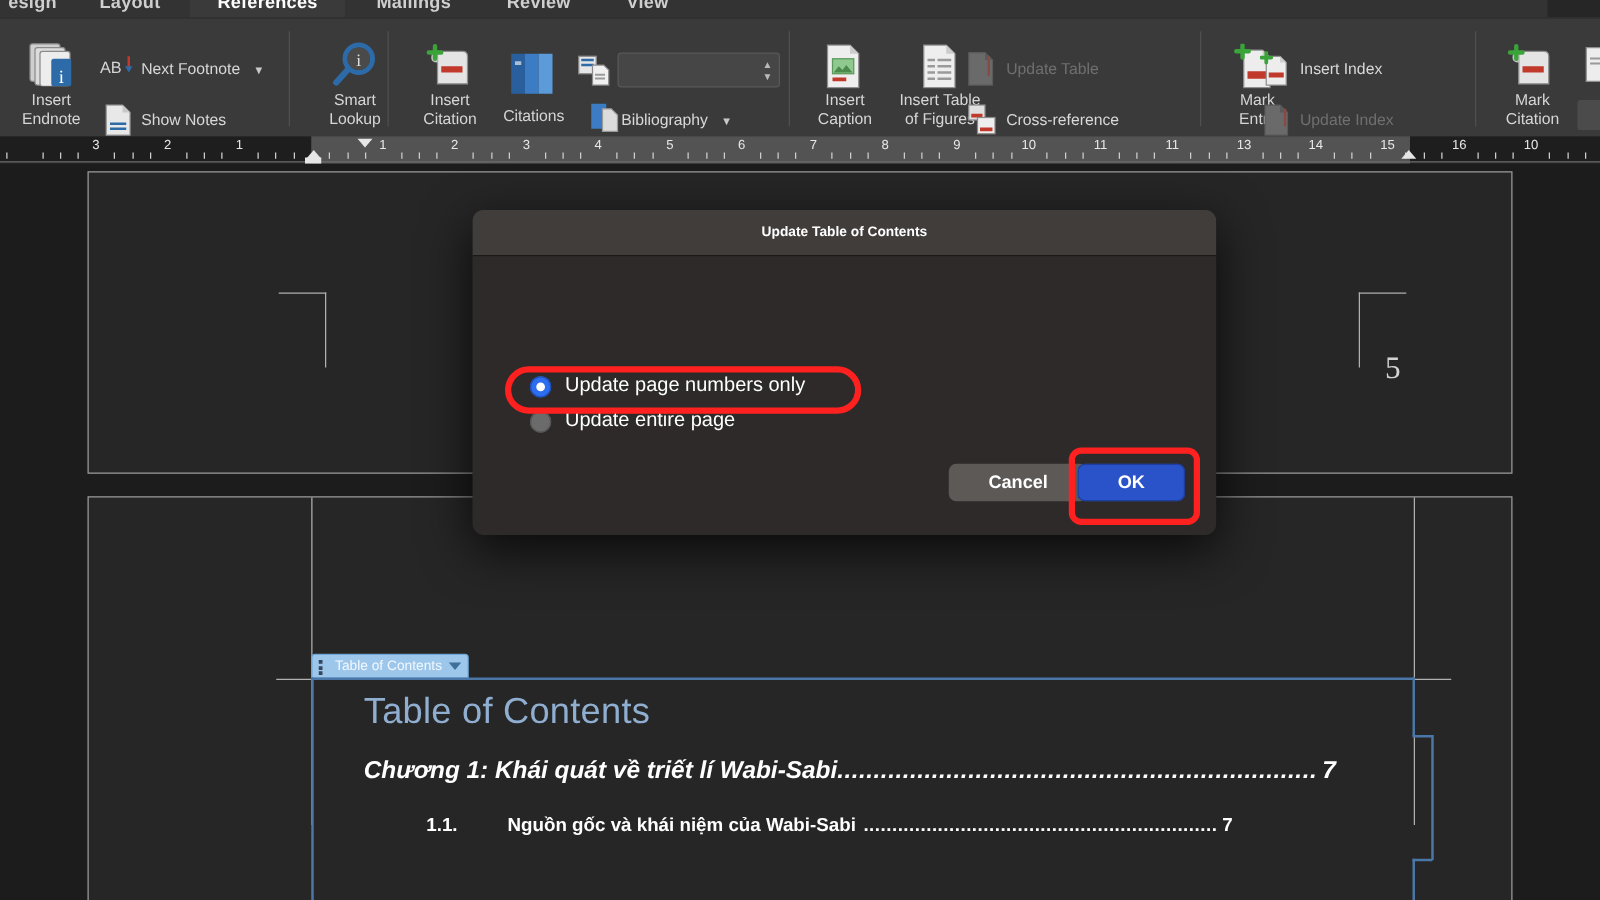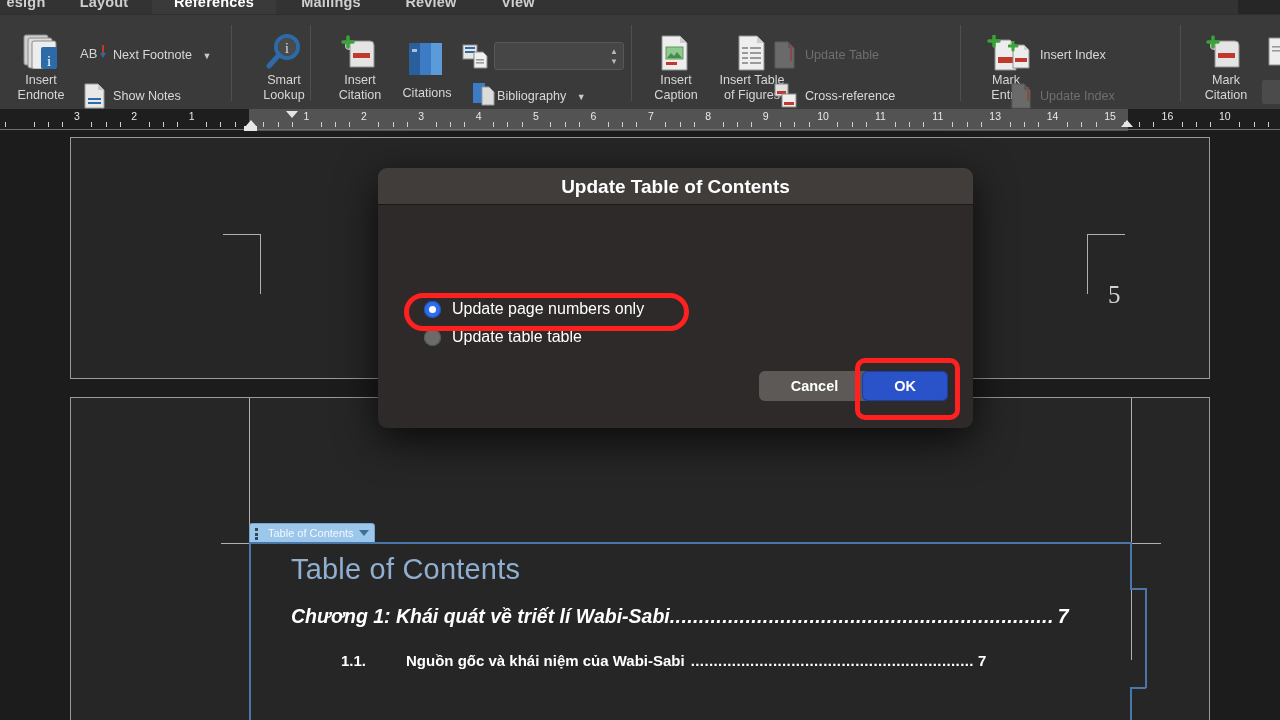--- a/index.html
+++ b/index.html
@@ -147,21 +147,21 @@
 
   
   .dlg {
     position: absolute; left: 378px; top: 168px; width: 595px; height: 260px;
     background: #2d2a29; border-radius: 9px;
     box-shadow: 0 12px 40px rgba(0,0,0,.75);
     overflow: hidden;
   }
   .dlg-title {
     position: absolute; left:0; top: 0; width: 595px; height: 37px;
-    background: #413d3b; color: #ffffff; font-size: 19px; font-weight: 700;
+    background: #413d3b; color: #ffffff; font-size: 11px; font-weight: 700;
     line-height: 37px; text-align: center;
     border-bottom: 1px solid #1b1918;
   }
   .radio-row { position: absolute; display: flex; align-items: center; }
   .radio {
     width: 17px; height: 17px; border-radius: 50%; position: relative;
     flex: 0 0 auto;
   }
   .radio.on { background: #2d6ef0; box-shadow: inset 0 0 0 1px #1e4fb5; }
   .radio.on::after {
@@ -594,21 +594,21 @@
     <div class="dlg-title">Update Table of Contents</div>
 
 
     <div class="radio-row" style="left:46px; top:132px;">
       <span class="radio on"></span>
       <span class="radio-lbl">Update page numbers only</span>
     </div>
 
     <div class="radio-row" style="left:46px; top:160px;">
       <span class="radio off"></span>
-      <span class="radio-lbl">Update table table</span>
+      <span class="radio-lbl">Update entire page</span>
     </div>
 
     <div class="btn cancel" style="left:381px; top:203px; width:111px;">Cancel</div>
     <div class="btn ok" style="left:484px; top:203px; width:86px;">OK</div>
   </div>
 
   <div class="ann pill" style="left:404px; top:293px; width:285px; height:38px;"></div>
   <div class="ann rect" style="left:855px; top:358px; width:105px; height:62px;"></div>
 
 </div>

